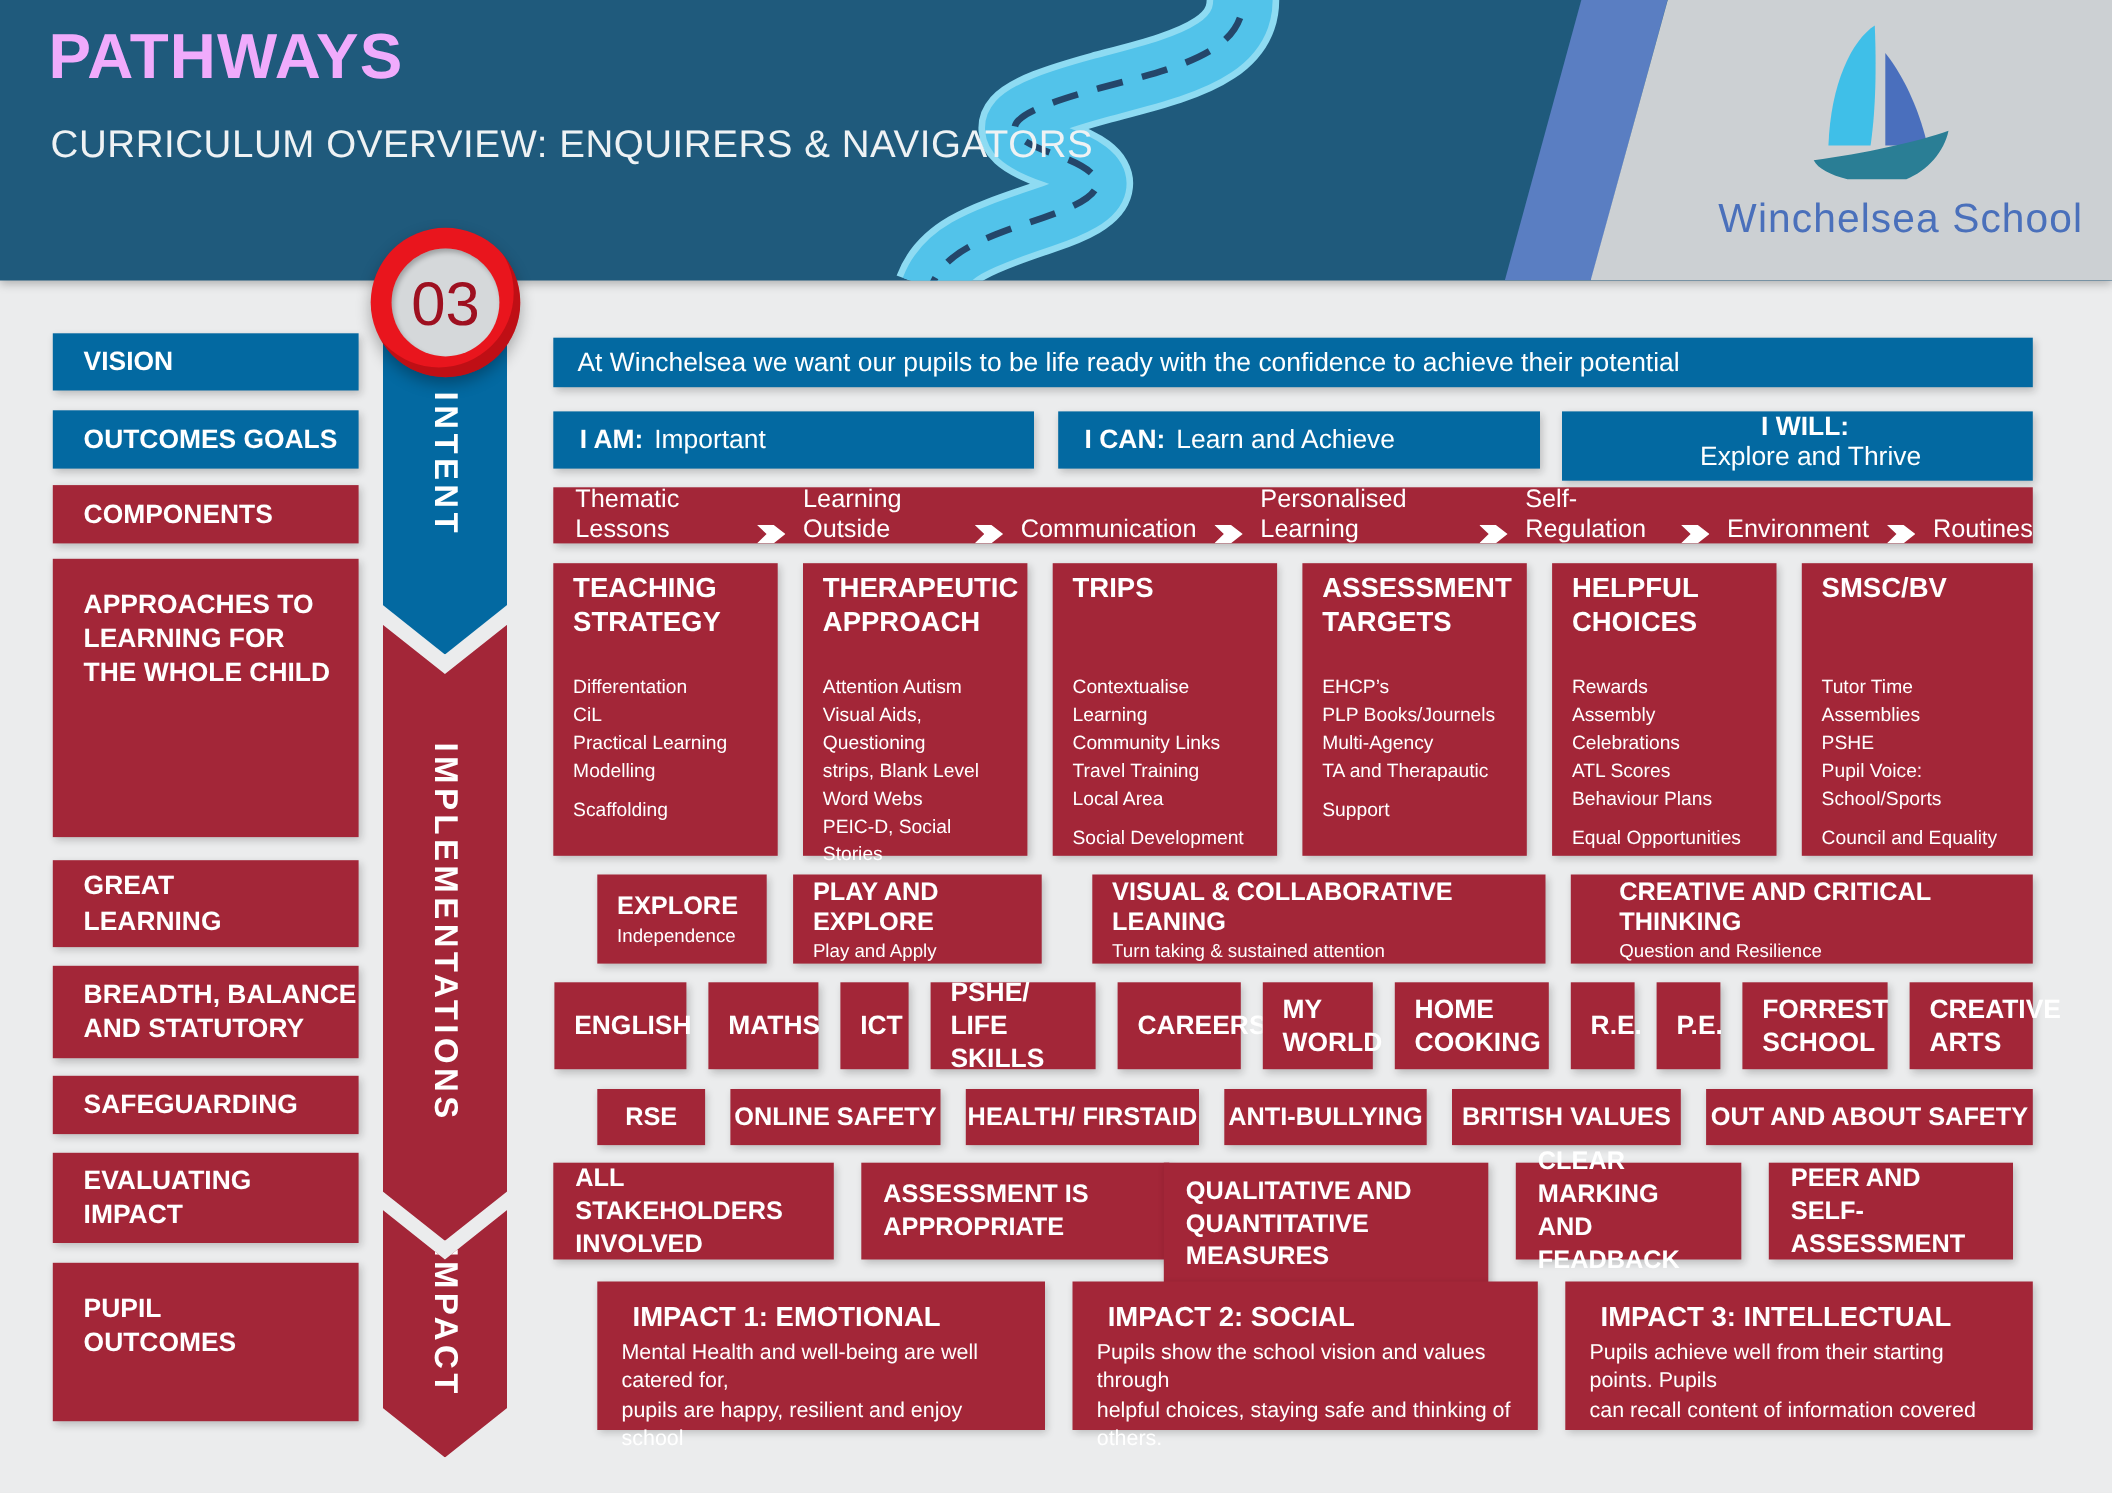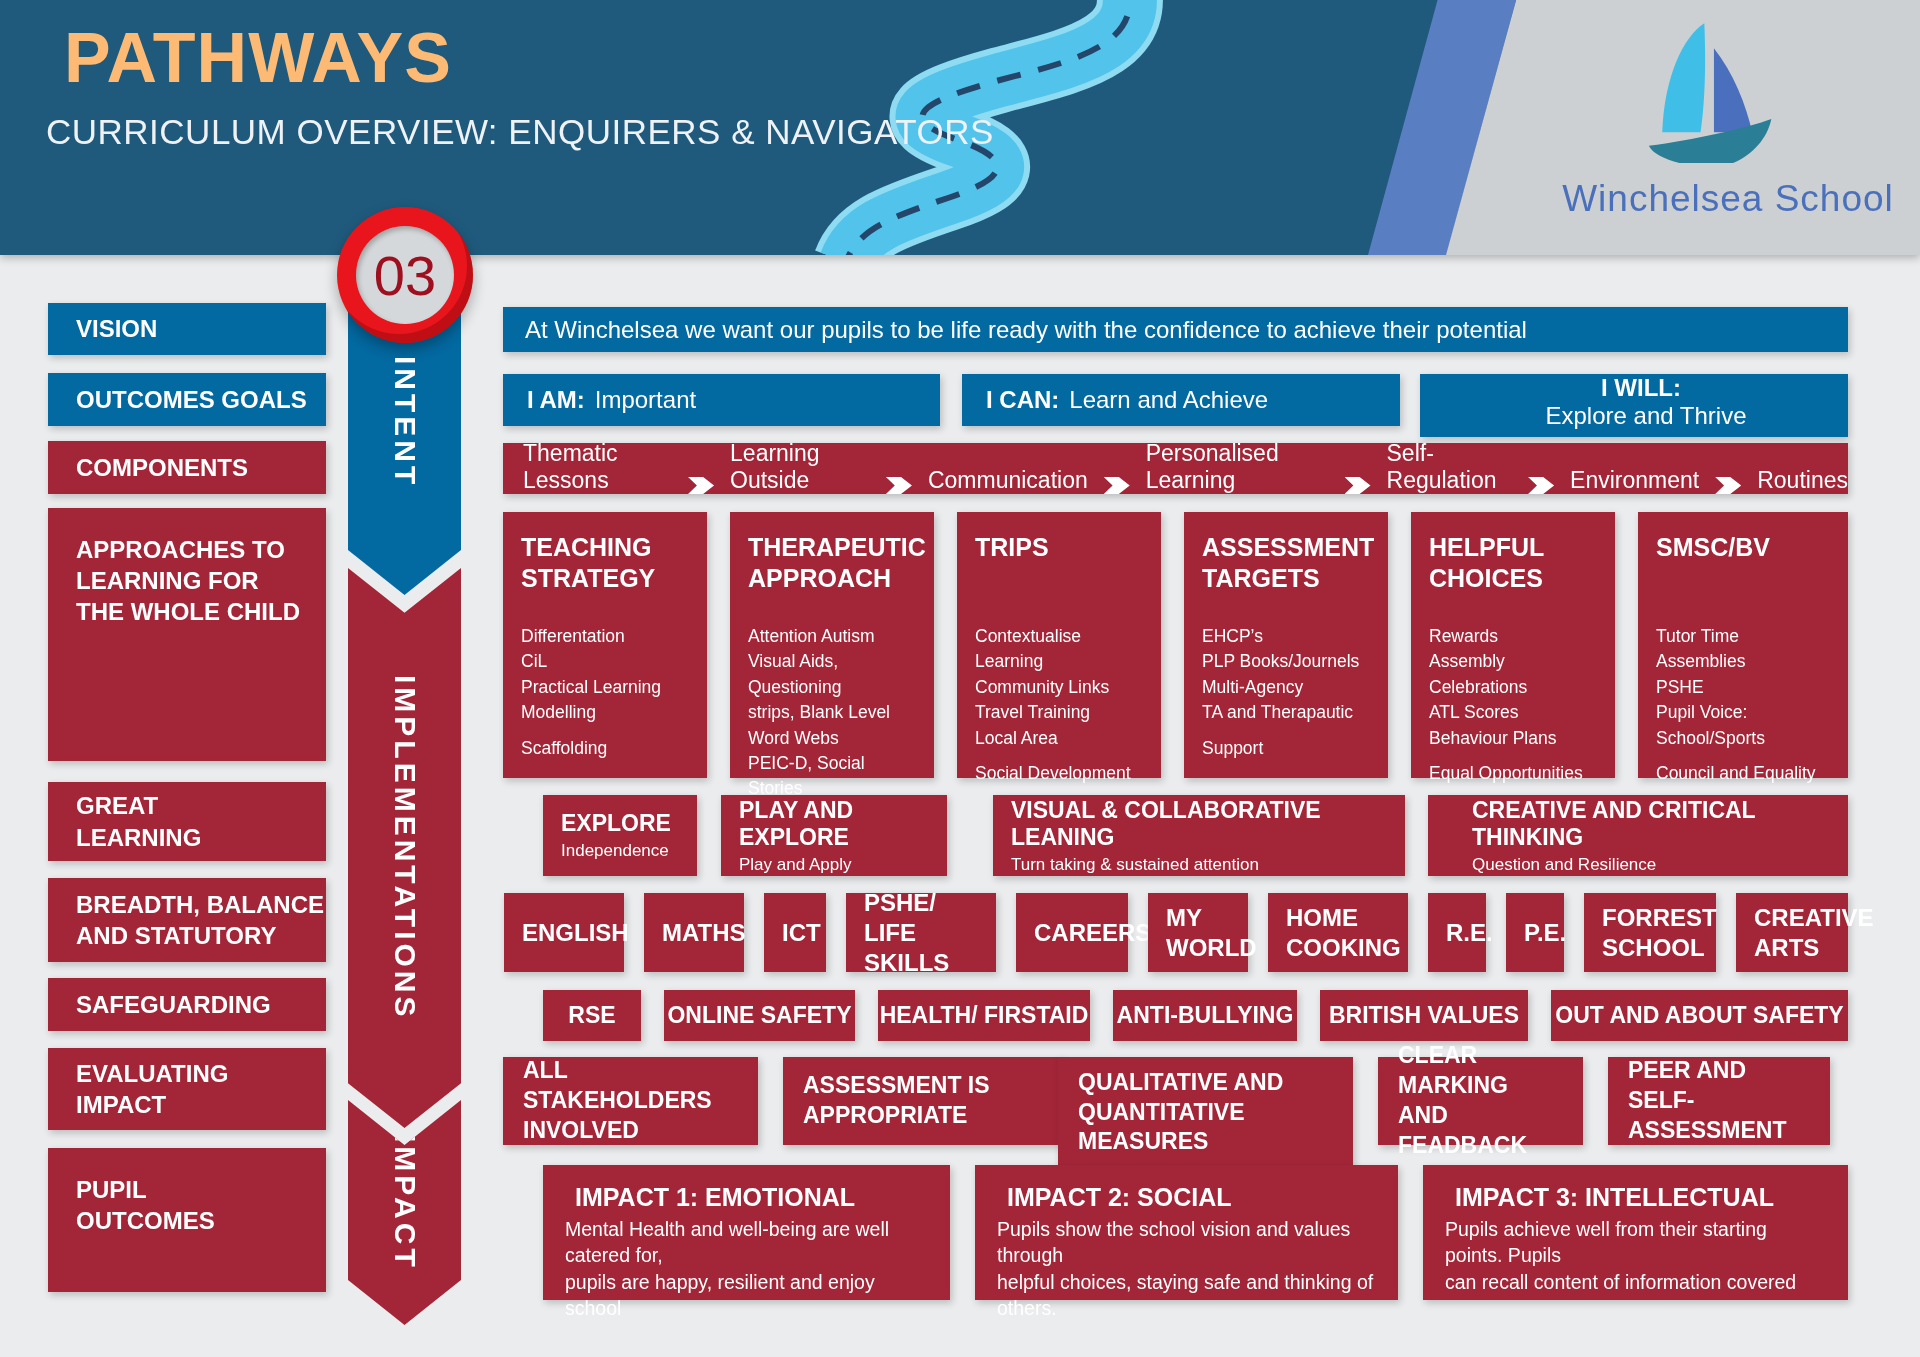--- a/index.html
+++ b/index.html
@@ -5,22 +5,22 @@
   html,body{margin:0;padding:0;background:#ebeced;}
   #page{position:relative;width:1920px;height:1357px;overflow:hidden;
         font-family:"Liberation Sans",sans-serif;background:#ebeced;}
   .box{position:absolute;color:#fff;box-shadow:2px 3px 7px rgba(20,20,20,.22);}
   .red{background:#0369a1;}
   .mar{background:#a32638;}
   .pre{white-space:pre-line;}
   
   #header{position:absolute;left:0;top:0;width:1920px;height:255px;background:#1f5a7c;
           box-shadow:0 3px 8px rgba(0,0,0,.25);}
-  #pathways{position:absolute;left:44px;top:18px;font-size:70px;font-weight:700;
-            color:#fdba74;letter-spacing:1px;margin-left:20px;}
+  #pathways{position:absolute;left:44px;top:18px;font-size:58px;font-weight:700;
+            color:#f0abfc;letter-spacing:1px;}
   #subtitle{position:absolute;left:46px;top:112px;font-size:35px;font-weight:400;
             color:#eef2f4;letter-spacing:.5px;}
   #blue-stripe{position:absolute;left:1368px;top:0;width:148px;height:255px;background:#5a7ec2;
                clip-path:polygon(47% 0,100% 0,53% 100%,0 100%);}
   #gray-panel{position:absolute;left:1446px;top:0;width:474px;height:255px;background:#ccd0d3;
               clip-path:polygon(14.8% 0,100% 0,100% 100%,0 100%);}
   #school-name{position:absolute;left:1548px;top:178px;width:360px;text-align:center;
                font-size:37px;color:#4a70bb;letter-spacing:1px;}
   
   .side-box{position:absolute;left:48px;width:278px;display:flex;align-items:center;
@@ -39,21 +39,21 @@
                background:#d5d8da;display:flex;align-items:center;justify-content:center;
                font-size:56px;color:#9e1020;box-shadow:inset 2px 3px 5px rgba(0,0,0,.25);}
   
   .banner{display:flex;align-items:center;padding-left:22px;box-sizing:border-box;
           font-size:24px;}
   .stmt{display:flex;align-items:center;padding-left:24px;box-sizing:border-box;font-size:24px;}
   .stmt b{margin-right:10px;}
   .thematic{display:flex;align-items:flex-end;padding-left:20px;box-sizing:border-box;font-size:23px;}
   .arrow{display:inline-block;width:26px;height:17px;background:#fff;margin:0 16px;flex:none;
          clip-path:polygon(0 0,58% 0,100% 50%,58% 100%,0 100%,34% 50%);}
-  .strat{padding:20px 18px;box-sizing:border-box;}
+  .strat{padding:8px 18px;box-sizing:border-box;}
   .strat .t{font-size:25px;font-weight:700;line-height:1.22;height:92px;}
   .strat .li{font-size:17.5px;line-height:1.45;}
   .strat .ex{font-size:17.5px;margin-top:12px;}
   .focus{display:flex;flex-direction:column;justify-content:center;padding-left:18px;
          box-sizing:border-box;}
   .focus .t{font-size:23px;font-weight:700;}
   .focus .s{font-size:17px;margin-top:4px;}
   .subj{display:flex;flex-direction:column;justify-content:center;padding-left:18px;
         box-sizing:border-box;font-size:24px;font-weight:700;line-height:1.25;}
   .safe{display:flex;align-items:center;justify-content:center;font-size:23px;font-weight:700;

